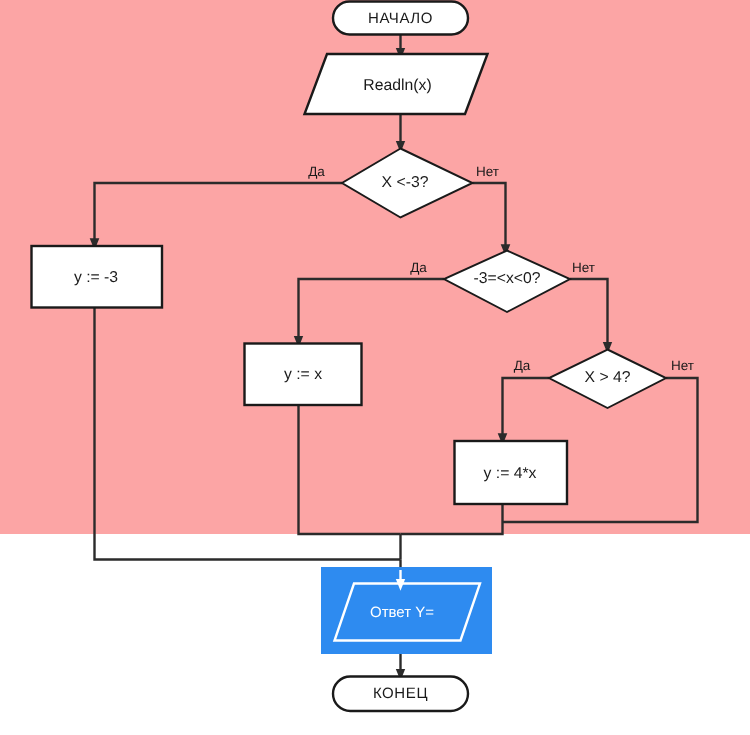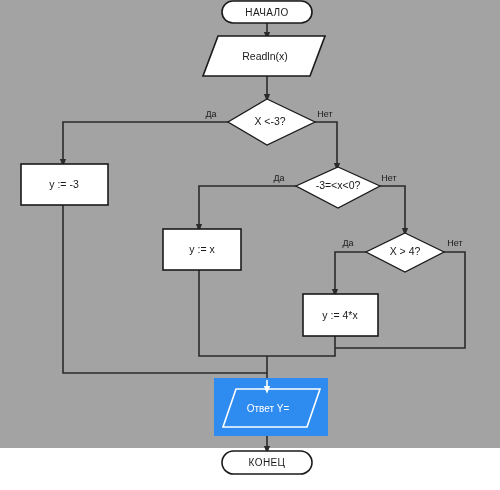--- a/index.html
+++ b/index.html
@@ -9,22 +9,22 @@
   }
   body {
     width: 500px;
     height: 490px;
     font-family: "Liberation Sans", sans-serif;
     overflow: hidden;
   }
   #flowchart-root {
     position: relative;
     width: 500px;
-    height: 448px;
-    background: #a3a3a3;
+    height: 356px;
+    background: #fca5a5;
   }
   #flow-svg {
     position: absolute;
     top: 0;
     left: 0;
     width: 500px;
     height: 490px;
   }
   .shape-text {
     font-family: "Liberation Sans", sans-serif;

